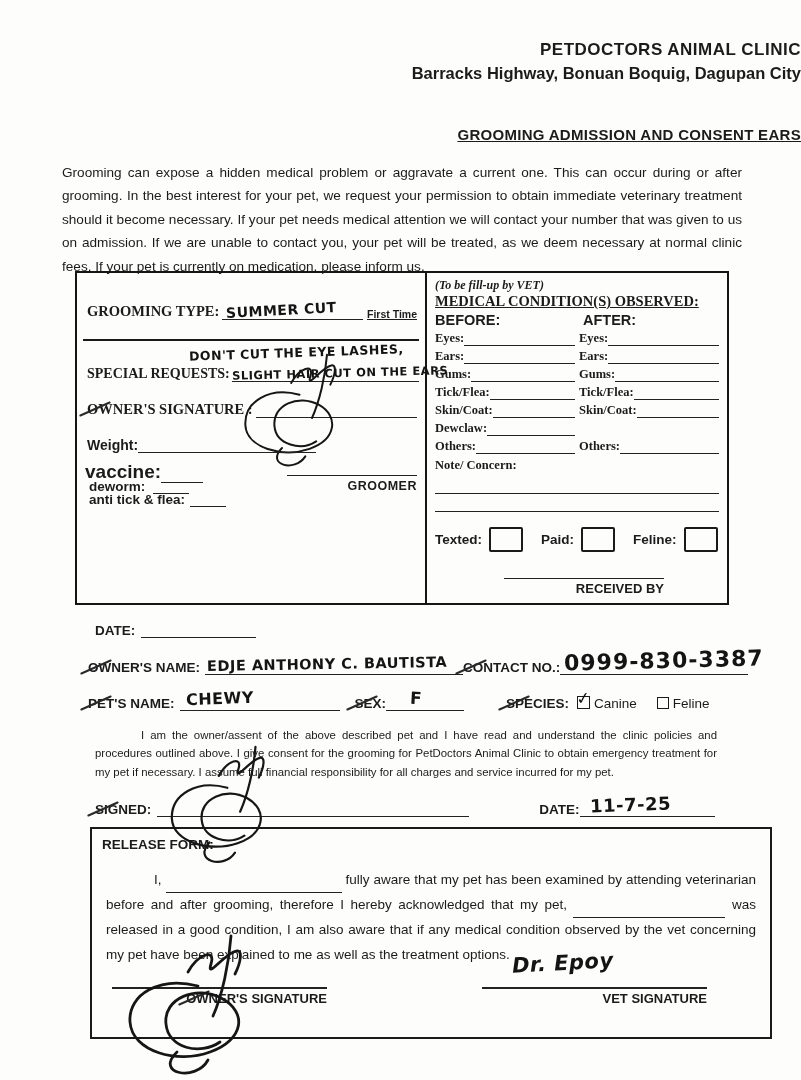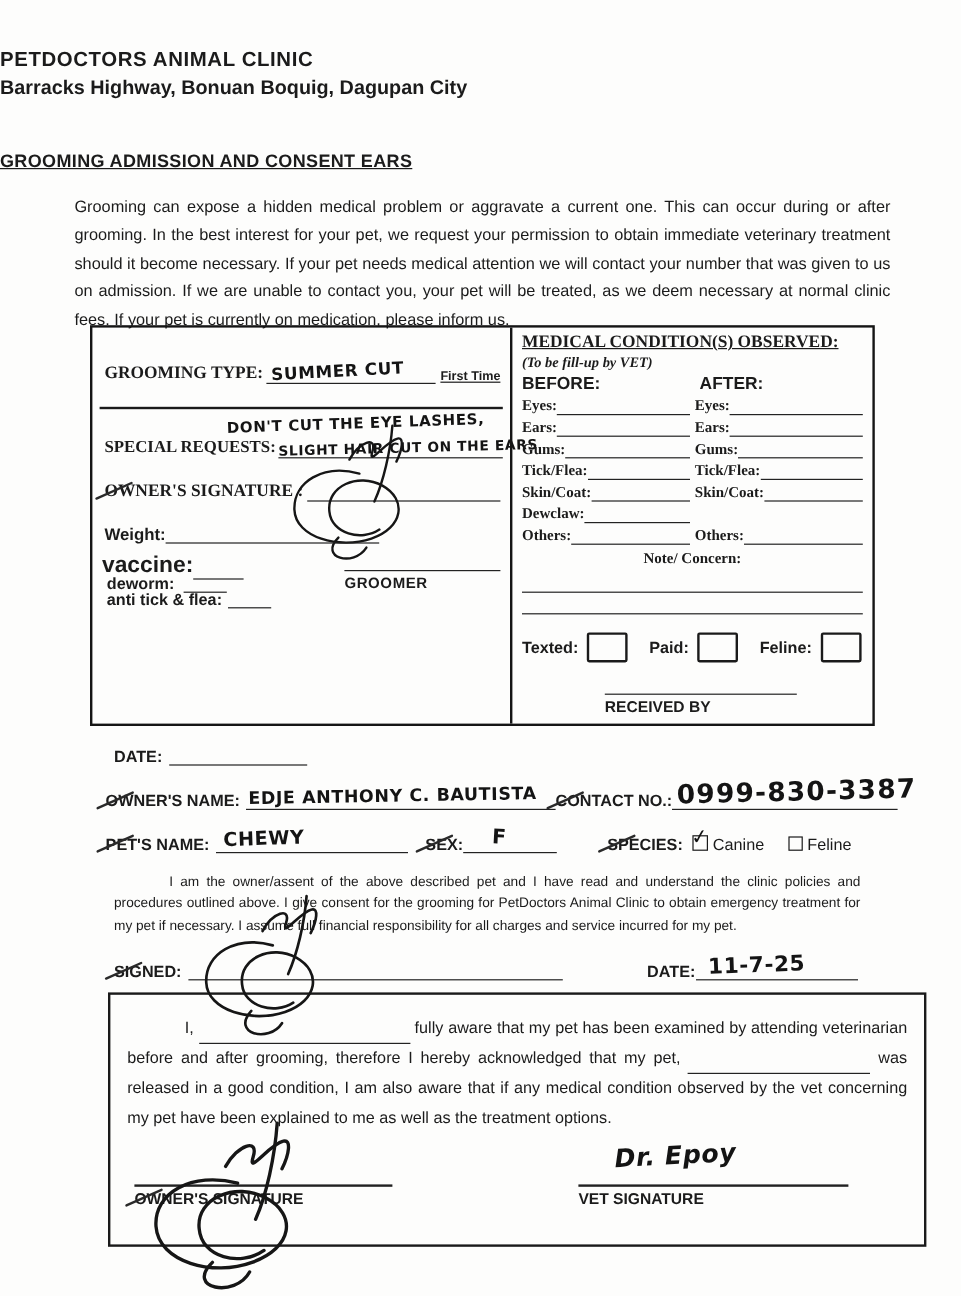--- a/index.html
+++ b/index.html
@@ -1,19 +1,19 @@
 <!DOCTYPE html>
 <html><head>
 <meta charset="utf-8">
 <style>
   html,body{margin:0;padding:0;background:#e8e8e8;}
   .page{position:relative;width:801px;height:1080px;background:#fdfdfc;color:#1b1b1b;
         font-family:"Liberation Sans",sans-serif;overflow:hidden;margin:0 auto;}
   .abs{position:absolute;}
-  .ctr{text-align:left;}
+  .ctr{text-align:right;}
   .b{font-weight:bold;}
   .serif{font-family:"Liberation Serif",serif;}
   .u{text-decoration:underline;}
   .it{font-style:italic;}
   .just{text-align:justify;}
   
   .bl{display:inline-block;border-bottom:1.6px solid #222;height:15px;vertical-align:bottom;position:relative;}
   
   .hw{font-family:"DejaVu Sans",sans-serif;font-weight:700;color:#141414;white-space:nowrap;
       letter-spacing:.5px;display:inline-block;transform:rotate(-1.2deg);}
@@ -21,21 +21,21 @@
   .slash{position:relative;}
   .slash::after{content:"";position:absolute;left:-9px;top:42%;width:34px;height:2px;background:#2a2a2a;
       transform:rotate(-24deg);border-radius:2px;}
   
   .formbox{left:75px;top:271px;width:650px;height:330px;border:2.5px solid #151515;display:flex;}
   .lpanel{width:348px;position:relative;}
   .rpanel{flex:1;border-left:2.2px solid #151515;position:relative;padding:4px 8px;}
   .mrow{display:flex;align-items:flex-end;margin-top:1px;height:17px;font-size:12.5px;}
   .mcell{display:flex;align-items:flex-end;flex:1;}
   .mcell .bl{flex:1;height:12px;}
-  .mlabel{font-family:"Liberation Serif",serif;font-weight:bold;white-space:nowrap;text-align:center;}
+  .mlabel{font-family:"Liberation Serif",serif;font-weight:bold;white-space:nowrap;}
   .paybox{display:inline-block;width:30px;height:21px;border:2px solid #1a1a1a;border-radius:2px;
           vertical-align:middle;margin-left:7px;}
   .cb{display:inline-block;width:11px;height:11px;border:1.8px solid #1a1a1a;vertical-align:-1px;
       margin-right:4px;position:relative;}
   .cb .mark{position:absolute;left:-2px;top:-9px;font-size:17px;font-weight:bold;color:#111;
       font-family:"DejaVu Sans",sans-serif;transform:rotate(-8deg);}
   .releasebox{left:90px;top:827px;width:678px;height:208px;border:2.2px solid #1a1a1a;}
   .sig{stroke:#161616;fill:none;stroke-linecap:round;stroke-linejoin:round;}
   .fieldrow{display:flex;align-items:flex-end;font-size:13.5px;font-weight:bold;}
   .smallcap{font-size:10.5px;}
@@ -108,22 +108,22 @@
         <span class="bl" style="width:36px;margin-left:5px;"></span>
       </div>
 
       <div class="abs ctr" style="left:210px;top:202px;width:130px;">
         <div style="border-top:1.6px solid #222;"></div>
         <div class="b" style="font-size:12.5px;letter-spacing:.5px;margin-top:3px;">GROOMER</div>
       </div>
     </div>
 
     <div class="rpanel">
+      <div class="serif b it" style="font-size:12px;margin-top:1px;">(To be fill-up by VET)</div>
       <div class="serif b u" style="font-size:14.5px;">MEDICAL CONDITION(S) OBSERVED:</div>
-      <div class="serif b it" style="font-size:12px;margin-top:1px;">(To be fill-up by VET)</div>
       <div style="display:flex;margin-top:2px;">
         <span class="b" style="font-size:14.5px;width:148px;">BEFORE:</span>
         <span class="b" style="font-size:14.5px;">AFTER:</span>
       </div>
 
       <div class="mrow">
         <span class="mcell" style="margin-right:4px;">
             <span class="mlabel">Eyes:</span>
             <span class="bl"></span>
           </span>
@@ -258,20 +258,21 @@
   </div>
 
   <svg class="abs" style="left:140px;top:740px;z-index:3;" width="190" height="128" viewBox="0 0 210 150">
     <path class="sig" stroke-width="2.6" d="M86,42 C96,24 114,18 109,34 C104,50 122,24 134,21 C141,19 139,32 133,44"></path>
     <path class="sig" stroke-width="2.6" d="M129,8 C127,34 120,64 111,84"></path>
     <path class="sig" stroke-width="2.6" d="M96,56 C60,46 30,64 31,92 C32,120 76,132 108,121 C140,110 144,82 119,68 C95,55 63,68 66,94 C68,116 98,124 116,112"></path>
     <path class="sig" stroke-width="2.6" d="M75,120 C55,142 92,152 105,132"></path>
   </svg>
 
   <div class="abs releasebox">
+    <div class="b" style="font-size:13.5px;margin:8px 0 0 10px;">RELEASE FORM:</div>
     <div class="just" style="margin:16px 14px 0 14px;font-size:13.5px;line-height:1.85;">
       <span style="margin-left:48px;">I,</span>
       <span class="bl" style="width:176px;"></span>
       <span>fully aware that my pet has been examined by attending veterinarian before and after grooming, therefore I hereby acknowledged that my pet,</span>
       <span class="bl" style="width:152px;"></span>
       <span>was released in a good condition, I am also aware that if any medical condition observed by the vet concerning my pet have been explained to me as well as the treatment options.</span>
     </div>
 
     <div class="abs ctr" style="left:20px;top:158px;width:215px;">
       <div style="border-top:2px solid #222;"></div>

